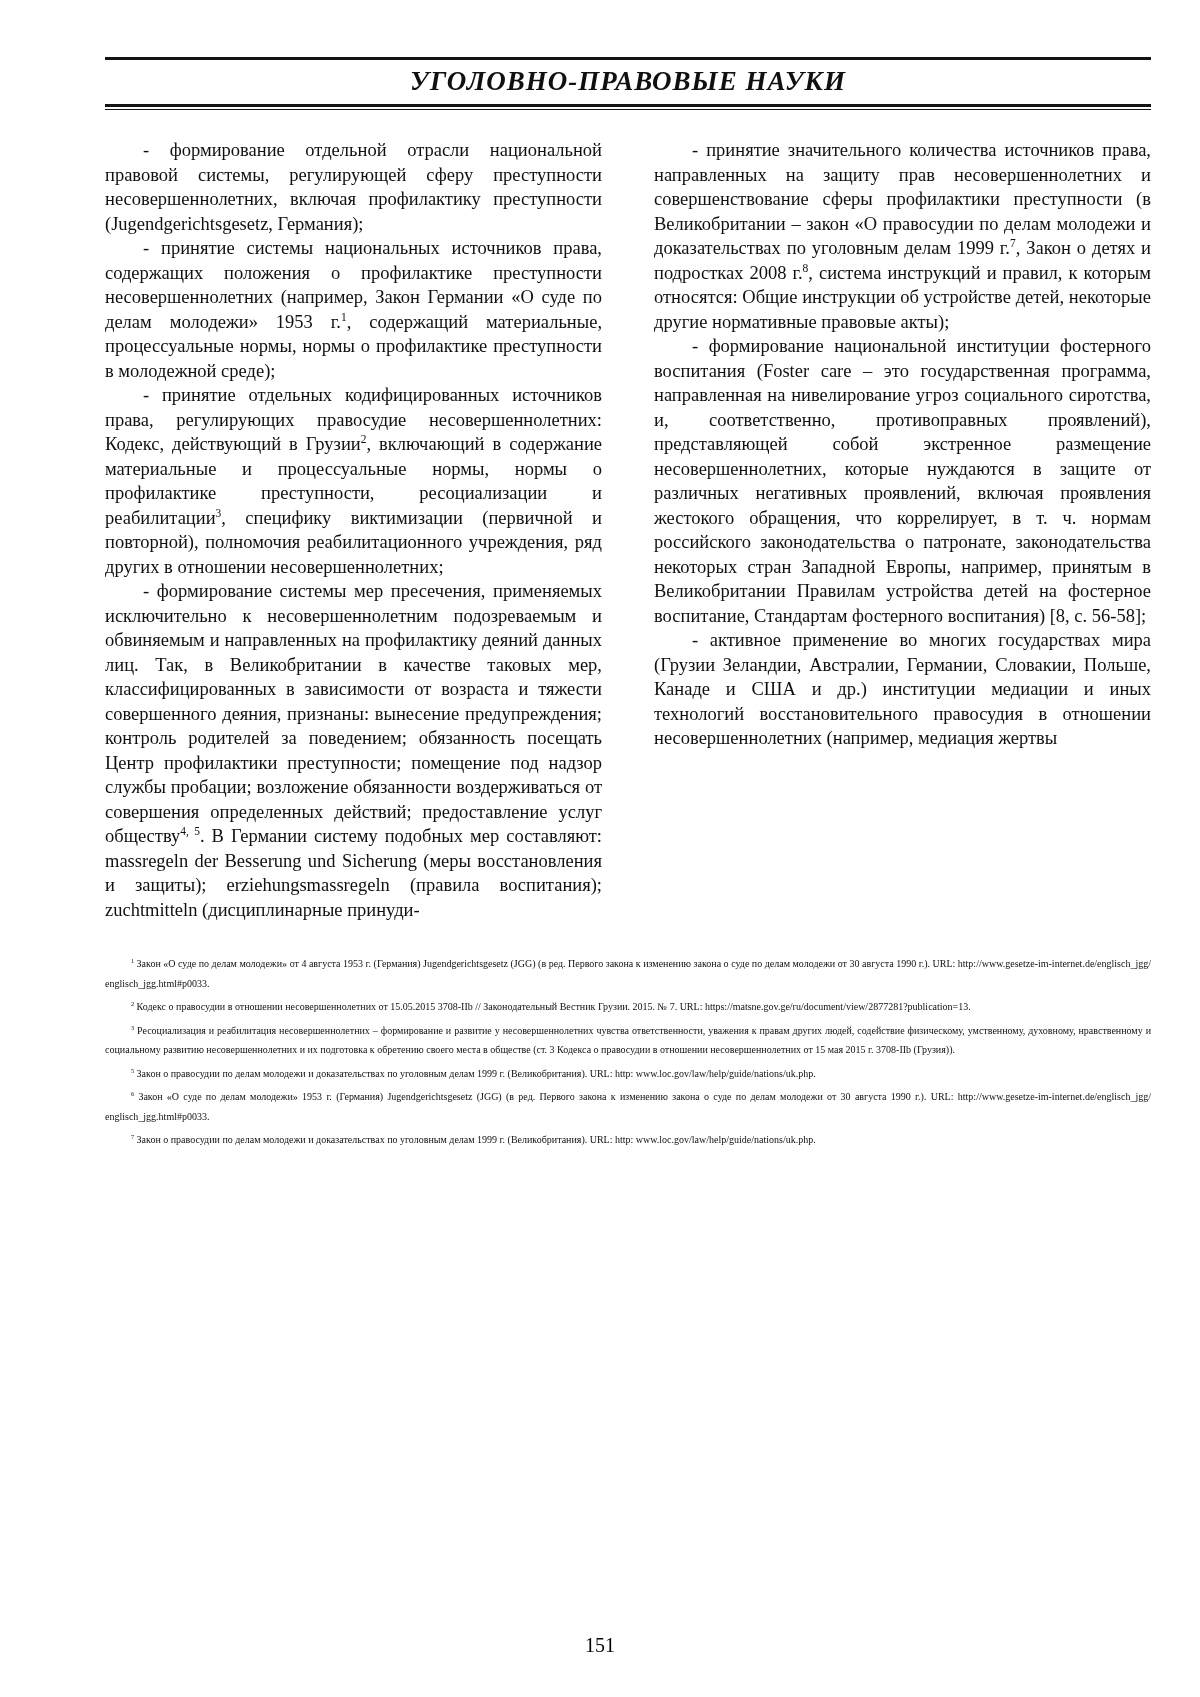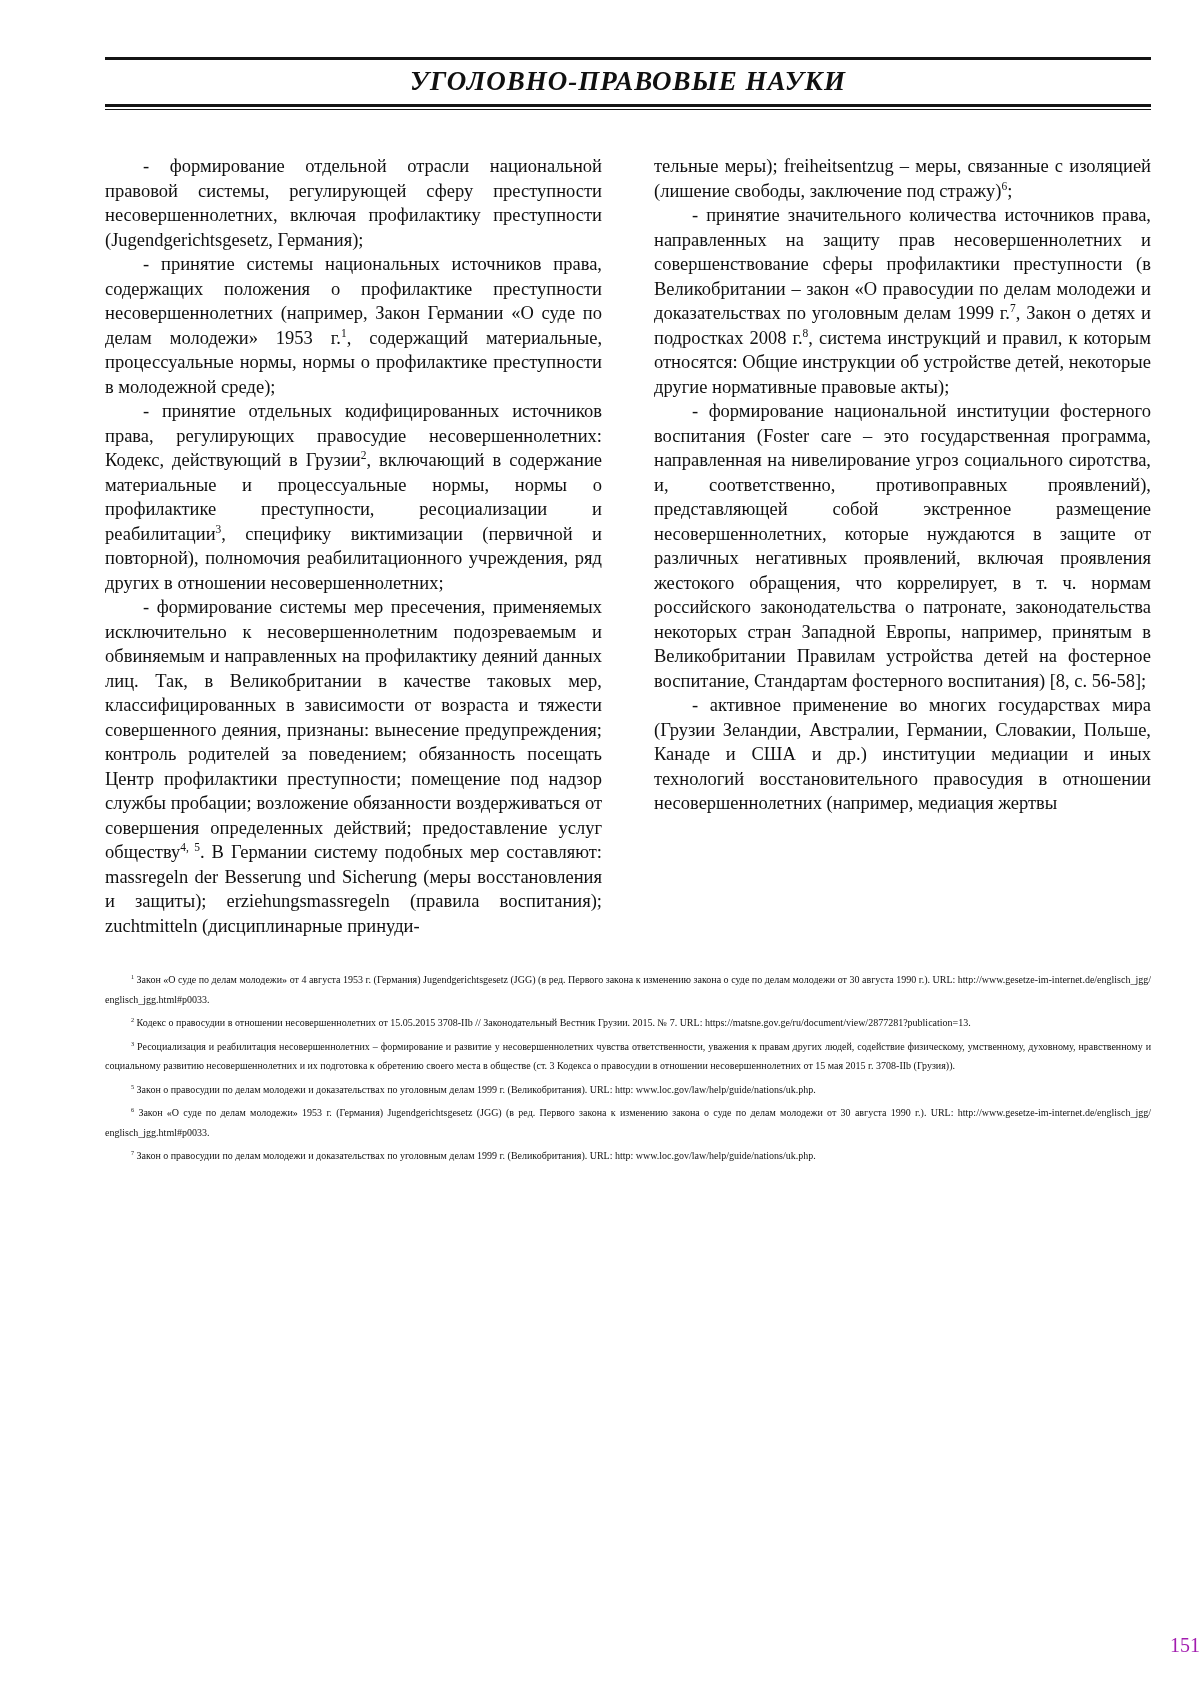--- a/index.html
+++ b/index.html
@@ -31,21 +31,21 @@
   .rule-bottom {
     height: 6px;
     border-top: 3px solid #141414;
     border-bottom: 1px solid #141414;
   }
 
   
   .columns {
     display: flex;
     gap: 52px;
-    margin-top: 44px;
+    margin-top: 28px;
   }
   .column {
     flex: 1 1 0;
     font-size: 18.5px;
     line-height: 24.5px;
     text-align: justify;
     hyphens: auto;
     -webkit-hyphens: auto;
   }
   .body-para { margin: 0; text-indent: 38px; }
@@ -67,23 +67,23 @@
     -webkit-hyphens: auto;
   }
   .footnote { margin: 0 0 4px 0; text-indent: 26px; }
 
   
   .page-number {
     position: absolute;
     left: 0;
     right: 0;
     bottom: 40px;
-    text-align: right;
+    text-align: center;
     font-size: 20px;
-    color: #a21caf;
+    color: #000000;
   }
 </style>
 </head>
 <body>
 
 <div class="page">
 
   <header class="header">
     <div class="rule-top"></div>
     <h1 class="section-title">УГОЛОВНО-ПРАВОВЫЕ НАУКИ</h1>
@@ -91,21 +91,20 @@
   </header>
 
   <main class="columns">
     <div class="column">
         <p class="body-para">- формирование отдельной отрасли национальной правовой системы, регулирующей сферу преступности несовершеннолетних, включая профилактику преступности (Jugendgerichtsgesetz, Германия);</p>
         <p class="body-para">- принятие системы национальных источников права, содержащих положения о профилактике преступности несовершеннолетних (например, Закон Германии «О суде по делам молодежи» 1953 г.<sup>1</sup>, содержащий материальные, процессуальные нормы, нормы о профилактике преступности в молодежной среде);</p>
         <p class="body-para">- принятие отдельных кодифицированных источников права, регулирующих правосудие несовершеннолетних: Кодекс, действующий в Грузии<sup>2</sup>, включающий в содержание материальные и процессуальные нормы, нормы о профилактике преступности, ресоциализации и реабилитации<sup>3</sup>, специфику виктимизации (первичной и повторной), полномочия реабилитационного учреждения, ряд других в отношении несовершеннолетних;</p>
         <p class="body-para">- формирование системы мер пресечения, применяемых исключительно к несовершеннолетним подозреваемым и обвиняемым и направленных на профилактику деяний данных лиц. Так, в Великобритании в качестве таковых мер, классифицированных в зависимости от возраста и тяжести совершенного деяния, признаны: вынесение предупреждения; контроль родителей за поведением; обязанность посещать Центр профилактики преступности; помещение под надзор службы пробации; возложение обязанности воздерживаться от совершения определенных действий; предоставление услуг обществу<sup>4, 5</sup>. В Германии систему подобных мер составляют: massregeln der Besserung und Sicherung (меры восстановления и защиты); erziehungsmassregeln (правила воспитания); zuchtmitteln (дисциплинарные принуди-</p>
       </div>
     <div class="column">
-        <p class="body-para no-indent">тельные меры); freiheitsentzug – меры, связанные с изоляцией (лишение свободы, заключение под стражу)<sup>6</sup>;</p>
         <p class="body-para">- принятие значительного количества источников права, направленных на защиту прав несовершеннолетних и совершенствование сферы профилактики преступности (в Великобритании – закон «О правосудии по делам молодежи и доказательствах по уголовным делам 1999 г.<sup>7</sup>, Закон о детях и подростках 2008 г.<sup>8</sup>, система инструкций и правил, к которым относятся: Общие инструкции об устройстве детей, некоторые другие нормативные правовые акты);</p>
         <p class="body-para">- формирование национальной институции фостерного воспитания (Foster care – это государственная программа, направленная на нивелирование угроз социального сиротства, и, соответственно, противоправных проявлений), представляющей собой экстренное размещение несовершеннолетних, которые нуждаются в защите от различных негативных проявлений, включая проявления жестокого обращения, что коррелирует, в т. ч. нормам российского законодательства о патронате, законодательства некоторых стран Западной Европы, например, принятым в Великобритании Правилам устройства детей на фостерное воспитание, Стандартам фостерного воспитания) [8, с. 56-58];</p>
         <p class="body-para">- активное применение во многих государствах мира (Грузии Зеландии, Австралии, Германии, Словакии, Польше, Канаде и США и др.) институции медиации и иных технологий восстановительного правосудия в отношении несовершеннолетних (например, медиация жертвы</p>
       </div>
   </main>
 
   <footer class="footnotes">
       <p class="footnote"><sup>1</sup> Закон «О суде по делам молодежи» от 4 августа 1953 г. (Германия) Jugendgerichtsgesetz (JGG) (в ред. Первого закона к изменению закона о суде по делам молодежи от 30 августа 1990 г.). URL: http://www.gesetze-im-internet.de/englisch_jgg/ englisch_jgg.html#p0033.</p>
       <p class="footnote"><sup>2</sup> Кодекс о правосудии в отношении несовершеннолетних от 15.05.2015 3708-IIb // Законодательный Вестник Грузии. 2015. № 7. URL: https://matsne.gov.ge/ru/document/view/2877281?publication=13.</p>
       <p class="footnote"><sup>3</sup> Ресоциализация и реабилитация несовершеннолетних – формирование и развитие у несовершеннолетних чувства ответственности, уважения к правам других людей, содействие физическому, умственному, духовному, нравственному и социальному развитию несовершеннолетних и их подготовка к обретению своего места в обществе (ст. 3 Кодекса о правосудии в отношении несовершеннолетних от 15 мая 2015 г. 3708-IIb (Грузия)).</p>

